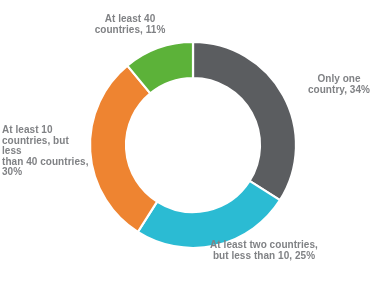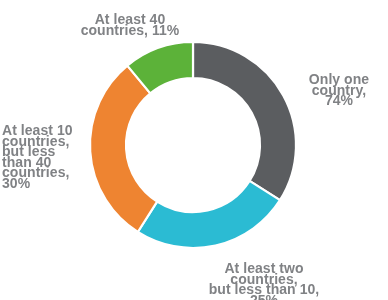--- a/index.html
+++ b/index.html
@@ -28,21 +28,21 @@
     left: 0;
     top: 0;
     width: 388px;
     height: 300px;
     display: block;
   }
 
   .slice-label {
     position: absolute;
     color: #808285;
-    font-size: 14px;
+    font-size: 10px;
     line-height: 10.6px;
     font-weight: bold;
     letter-spacing: 0.05px;
     text-align: center;
     white-space: pre-line;
   }
 
   
   #label-green {
     left: 74px;
@@ -55,21 +55,21 @@
   #label-gray {
     left: 296px;
     top: 74px;
     width: 86px;
     text-align: center;
   }
 
   
   #label-cyan {
     left: 198px;
-    top: 263px;
+    top: 240px;
     width: 132px;
     text-align: center;
   }
 
   
   #label-orange {
     left: 2px;
     top: 125px;
     width: 88px;
     text-align: left;
@@ -86,21 +86,21 @@
         <path d="M 279.96577632670756 200.19015988283667 A 103 103 0 0 1 137.80984011716336 231.96577632670756 L 157.09960473640723 201.569971008635 A 67 67 0 0 0 249.569971008635 180.90039526359277 Z" fill="#2BBBD3" stroke="#ffffff" stroke-width="2.2" stroke-linejoin="round"></path>
         <path d="M 137.80984011716336 231.96577632670756 A 103 103 0 0 1 127.34532905588492 65.63713599409375 L 150.29259268683776 93.37561273402216 A 67 67 0 0 0 157.09960473640723 201.569971008635 Z" fill="#EE8431" stroke="#ffffff" stroke-width="2.2" stroke-linejoin="round"></path>
         <path d="M 127.34532905588492 65.63713599409375 A 103 103 0 0 1 192.99999999999997 42 L 193 78 A 67 67 0 0 0 150.29259268683776 93.37561273402216 Z" fill="#5CB239" stroke="#ffffff" stroke-width="2.2" stroke-linejoin="round"></path>
       </g>
   </svg>
 
   <div class="slice-label" id="label-green">At least 40
 countries, 11%</div>
 
   <div class="slice-label" id="label-gray">Only one
-country, 74%</div>
+country, 34%</div>
 
   <div class="slice-label" id="label-cyan">At least two countries,
 but less than 10, 25%</div>
 
   <div class="slice-label" id="label-orange">At least 10
 countries, but less
 than 40 countries,
 30%</div>
 
 </div>

